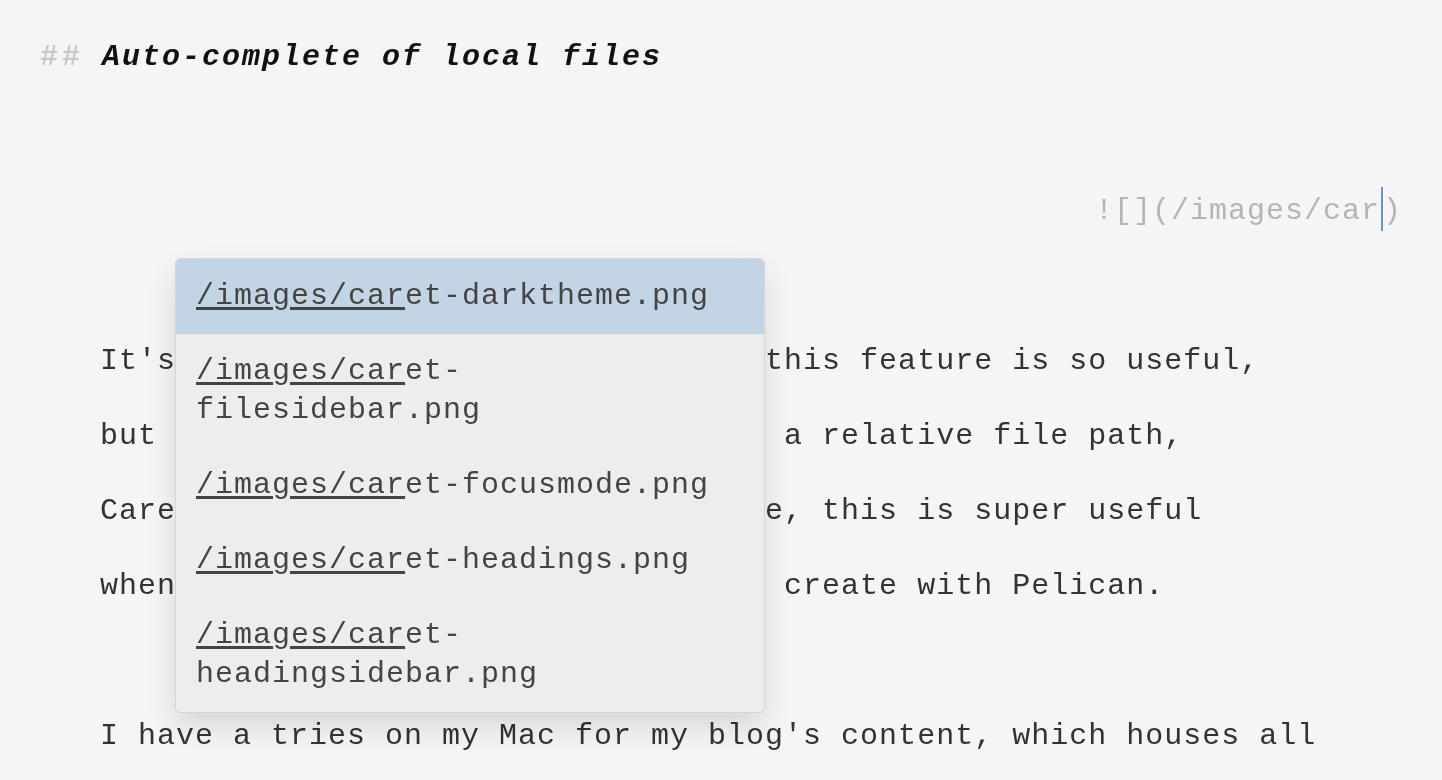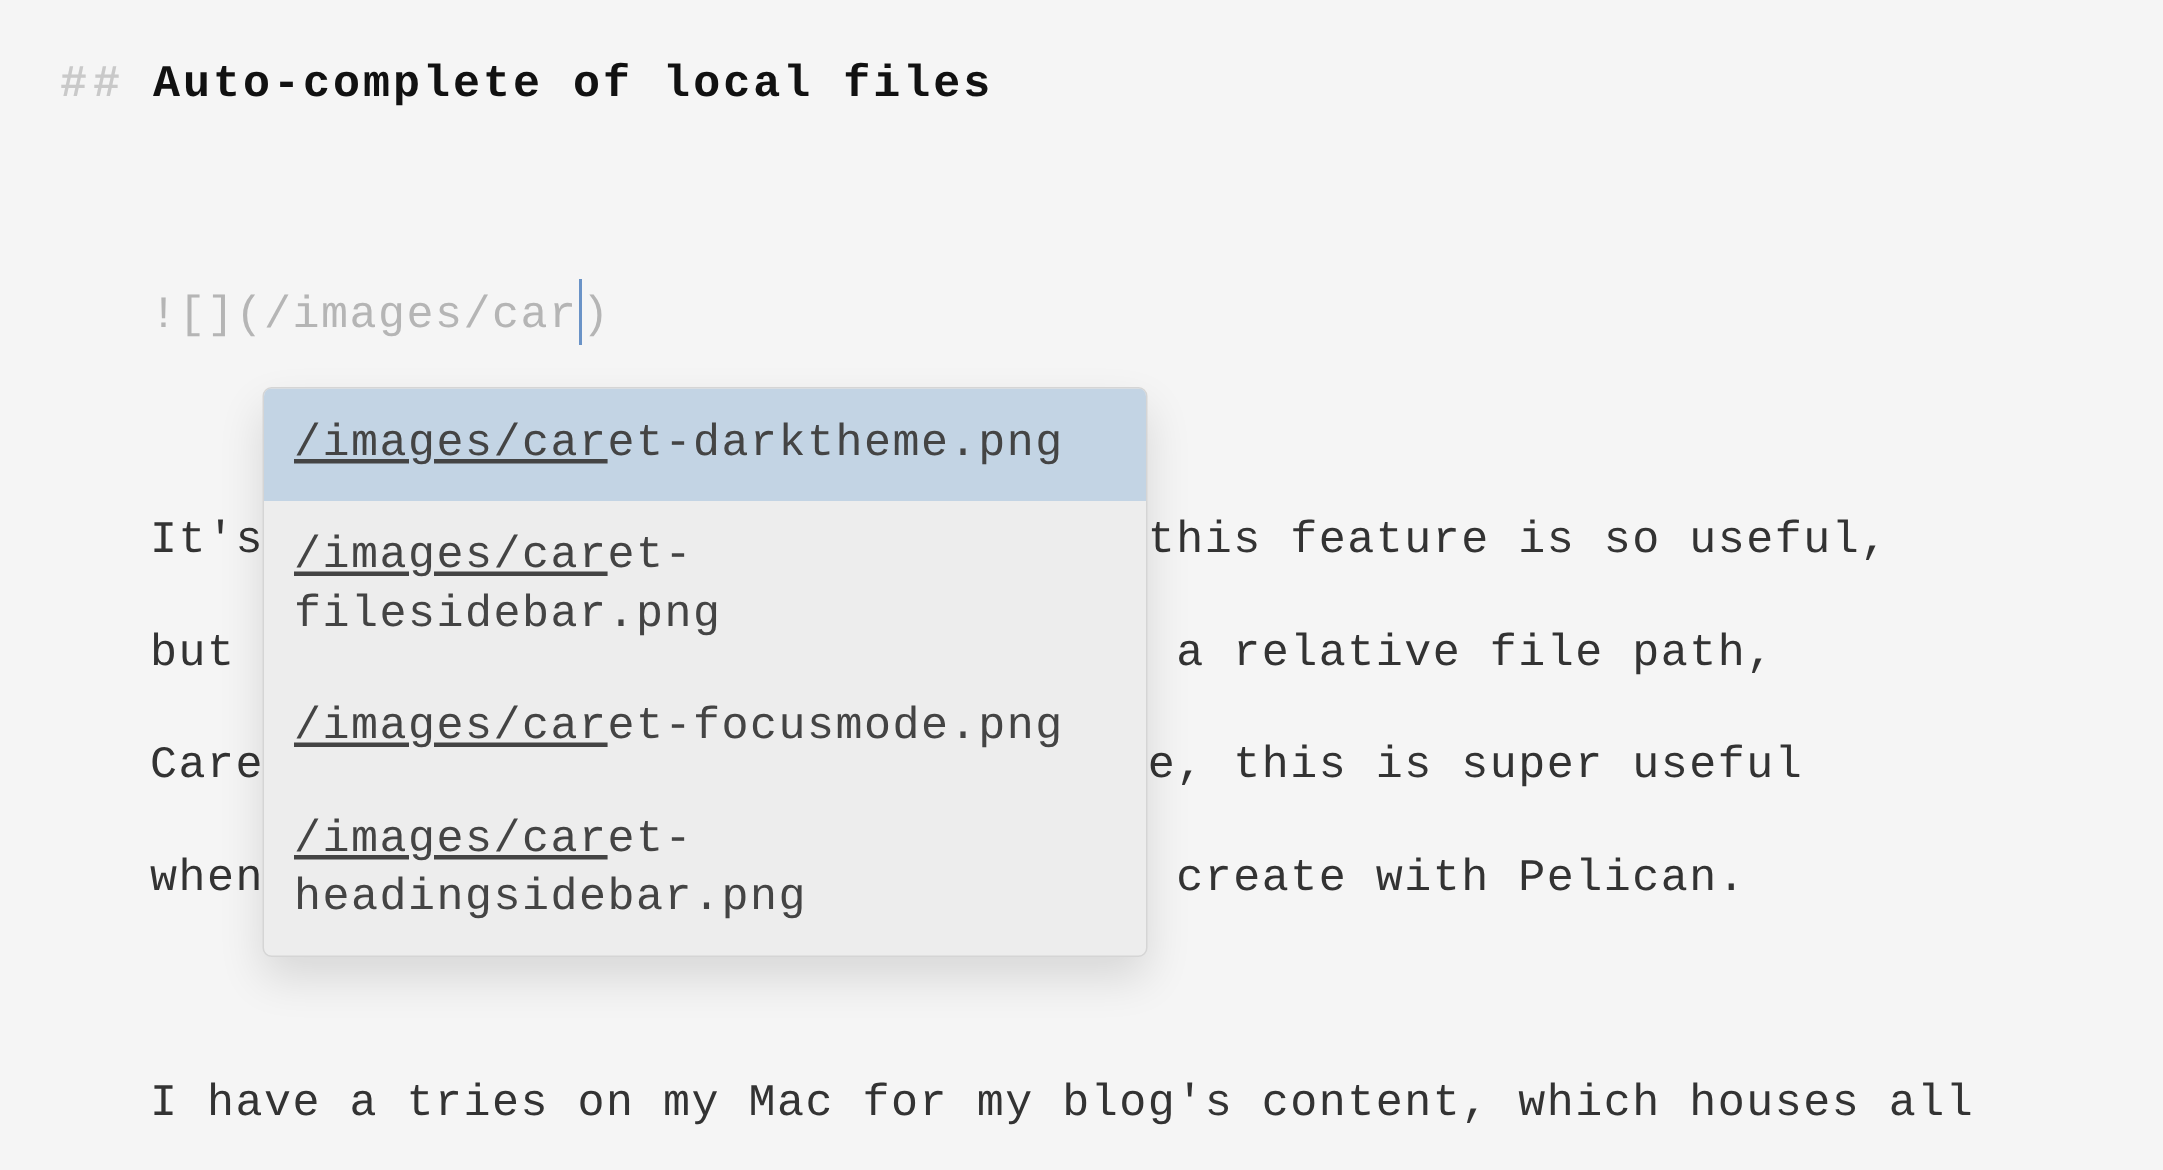--- a/index.html
+++ b/index.html
@@ -19,32 +19,34 @@
   }
   .hash-marks {
     color: #c9c9c9;
     font-weight: 700;
     letter-spacing: 4px;
   }
   .heading-text {
     font-weight: 700;
     color: #111;
     letter-spacing: 2px;
+    font-style: italic;
   }
 
   .editor {
     padding-left: 60px;
     line-height: 2.5;
     letter-spacing: 1px;
   }
   .editor p { white-space: nowrap; }
 
   .image-syntax {
     color: #b5b5b5;
     position: relative;
+    text-align: right;
   }
   .image-syntax .cursor {
     display: inline-block;
     width: 2px;
     height: 44px;
     background: #6a93c7;
     vertical-align: middle;
     position: relative;
     top: -2px;
     margin-left: 1px;
@@ -104,14 +106,15 @@
   <p class="body-text">when adding images to a blog post I create with Pelican.</p>
   <br>
   <p class="body-text">I have a tries on my Mac for my blog's content, which houses all</p>
 
 </div>
 
 <div class="popup" id="autocomplete-popup">
     <div class="popup-item selected"><span class="match">/images/car</span><span>et-darktheme.png</span></div>
     <div class="popup-item"><span class="match">/images/car</span><span>et-filesidebar.png</span></div>
     <div class="popup-item"><span class="match">/images/car</span><span>et-focusmode.png</span></div>
+    <div class="popup-item"><span class="match">/images/car</span><span>et-headings.png</span></div>
     <div class="popup-item"><span class="match">/images/car</span><span>et-headingsidebar.png</span></div>
   </div>
 
 </body></html>

